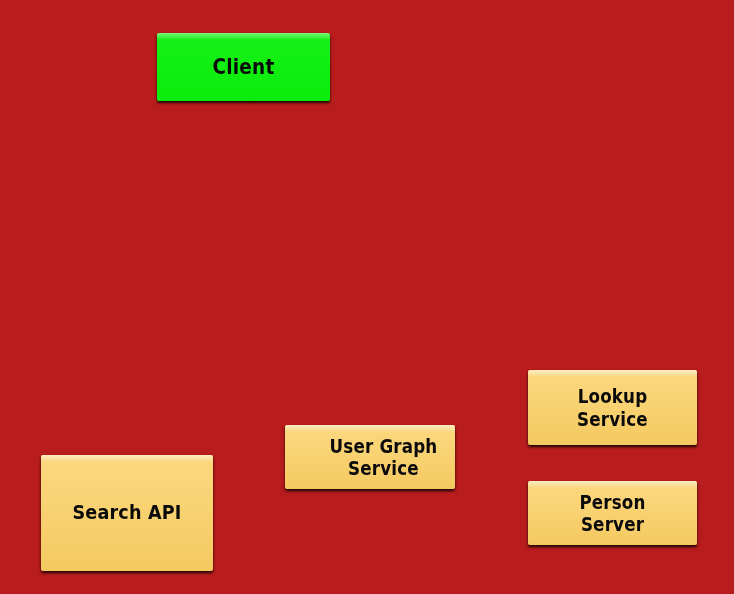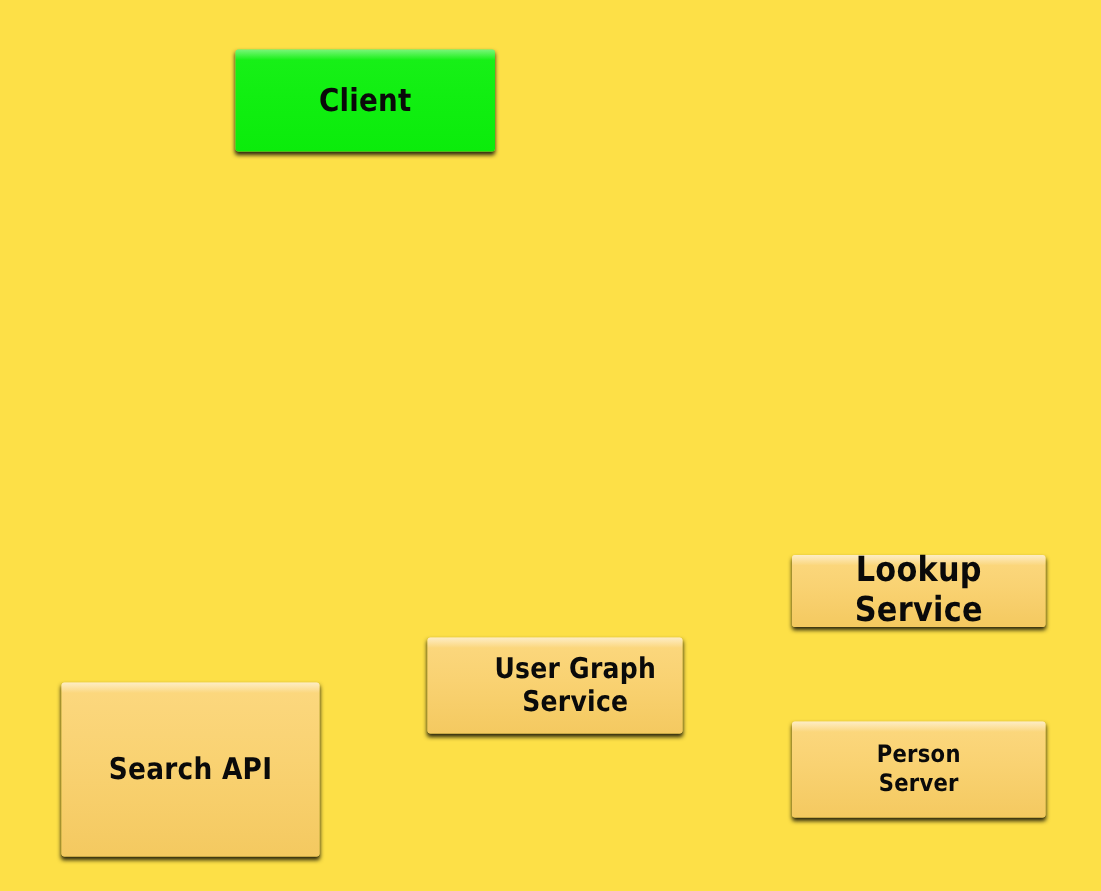--- a/index.html
+++ b/index.html
@@ -8,21 +8,21 @@
     padding: 0;
     background: #000000;
   }
   body {
     font-family: "DejaVu Sans", sans-serif;
   }
   #canvas {
     position: relative;
     width: 734px;
     height: 594px;
-    background: #fde047;
+    background: #b91c1c;
     overflow: hidden;
     text-decoration: underline;
   }
   .node {
     position: absolute;
     box-sizing: border-box;
     display: flex;
     align-items: center;
     justify-content: center;
     text-align: center;
@@ -75,33 +75,33 @@
 </style>
 </head>
 <body>
 
 <div id="canvas">
     <div class="node green" style="left: 157px; top: 33px; width: 173px; height: 68px; font-size: 21px;">
       <span class="label">
         <span class="line">Client</span>
       </span>
     </div>
-    <div class="node gold-light" style="left: 528px; top: 370px; width: 169px; height: 48px; font-size: 23px;">
+    <div class="node gold-light" style="left: 528px; top: 370px; width: 169px; height: 75px; font-size: 19px;">
       <span class="label">
         <span class="line">Lookup</span>
         <span class="line">Service</span>
       </span>
     </div>
     <div class="node gold-light" style="left: 285px; top: 425px; width: 170px; height: 64px; font-size: 19px; padding-left: 27px;">
       <span class="label">
         <span class="line">User Graph</span>
         <span class="line">Service</span>
       </span>
     </div>
-    <div class="node gold-light" style="left: 528px; top: 481px; width: 169px; height: 64px; font-size: 16px;">
+    <div class="node gold-light" style="left: 528px; top: 481px; width: 169px; height: 64px; font-size: 19px;">
       <span class="label">
         <span class="line">Person</span>
         <span class="line">Server</span>
       </span>
     </div>
     <div class="node gold-light" style="left: 41px; top: 455px; width: 172px; height: 116px; font-size: 20px;">
       <span class="label">
         <span class="line">Search API</span>
       </span>
     </div>

